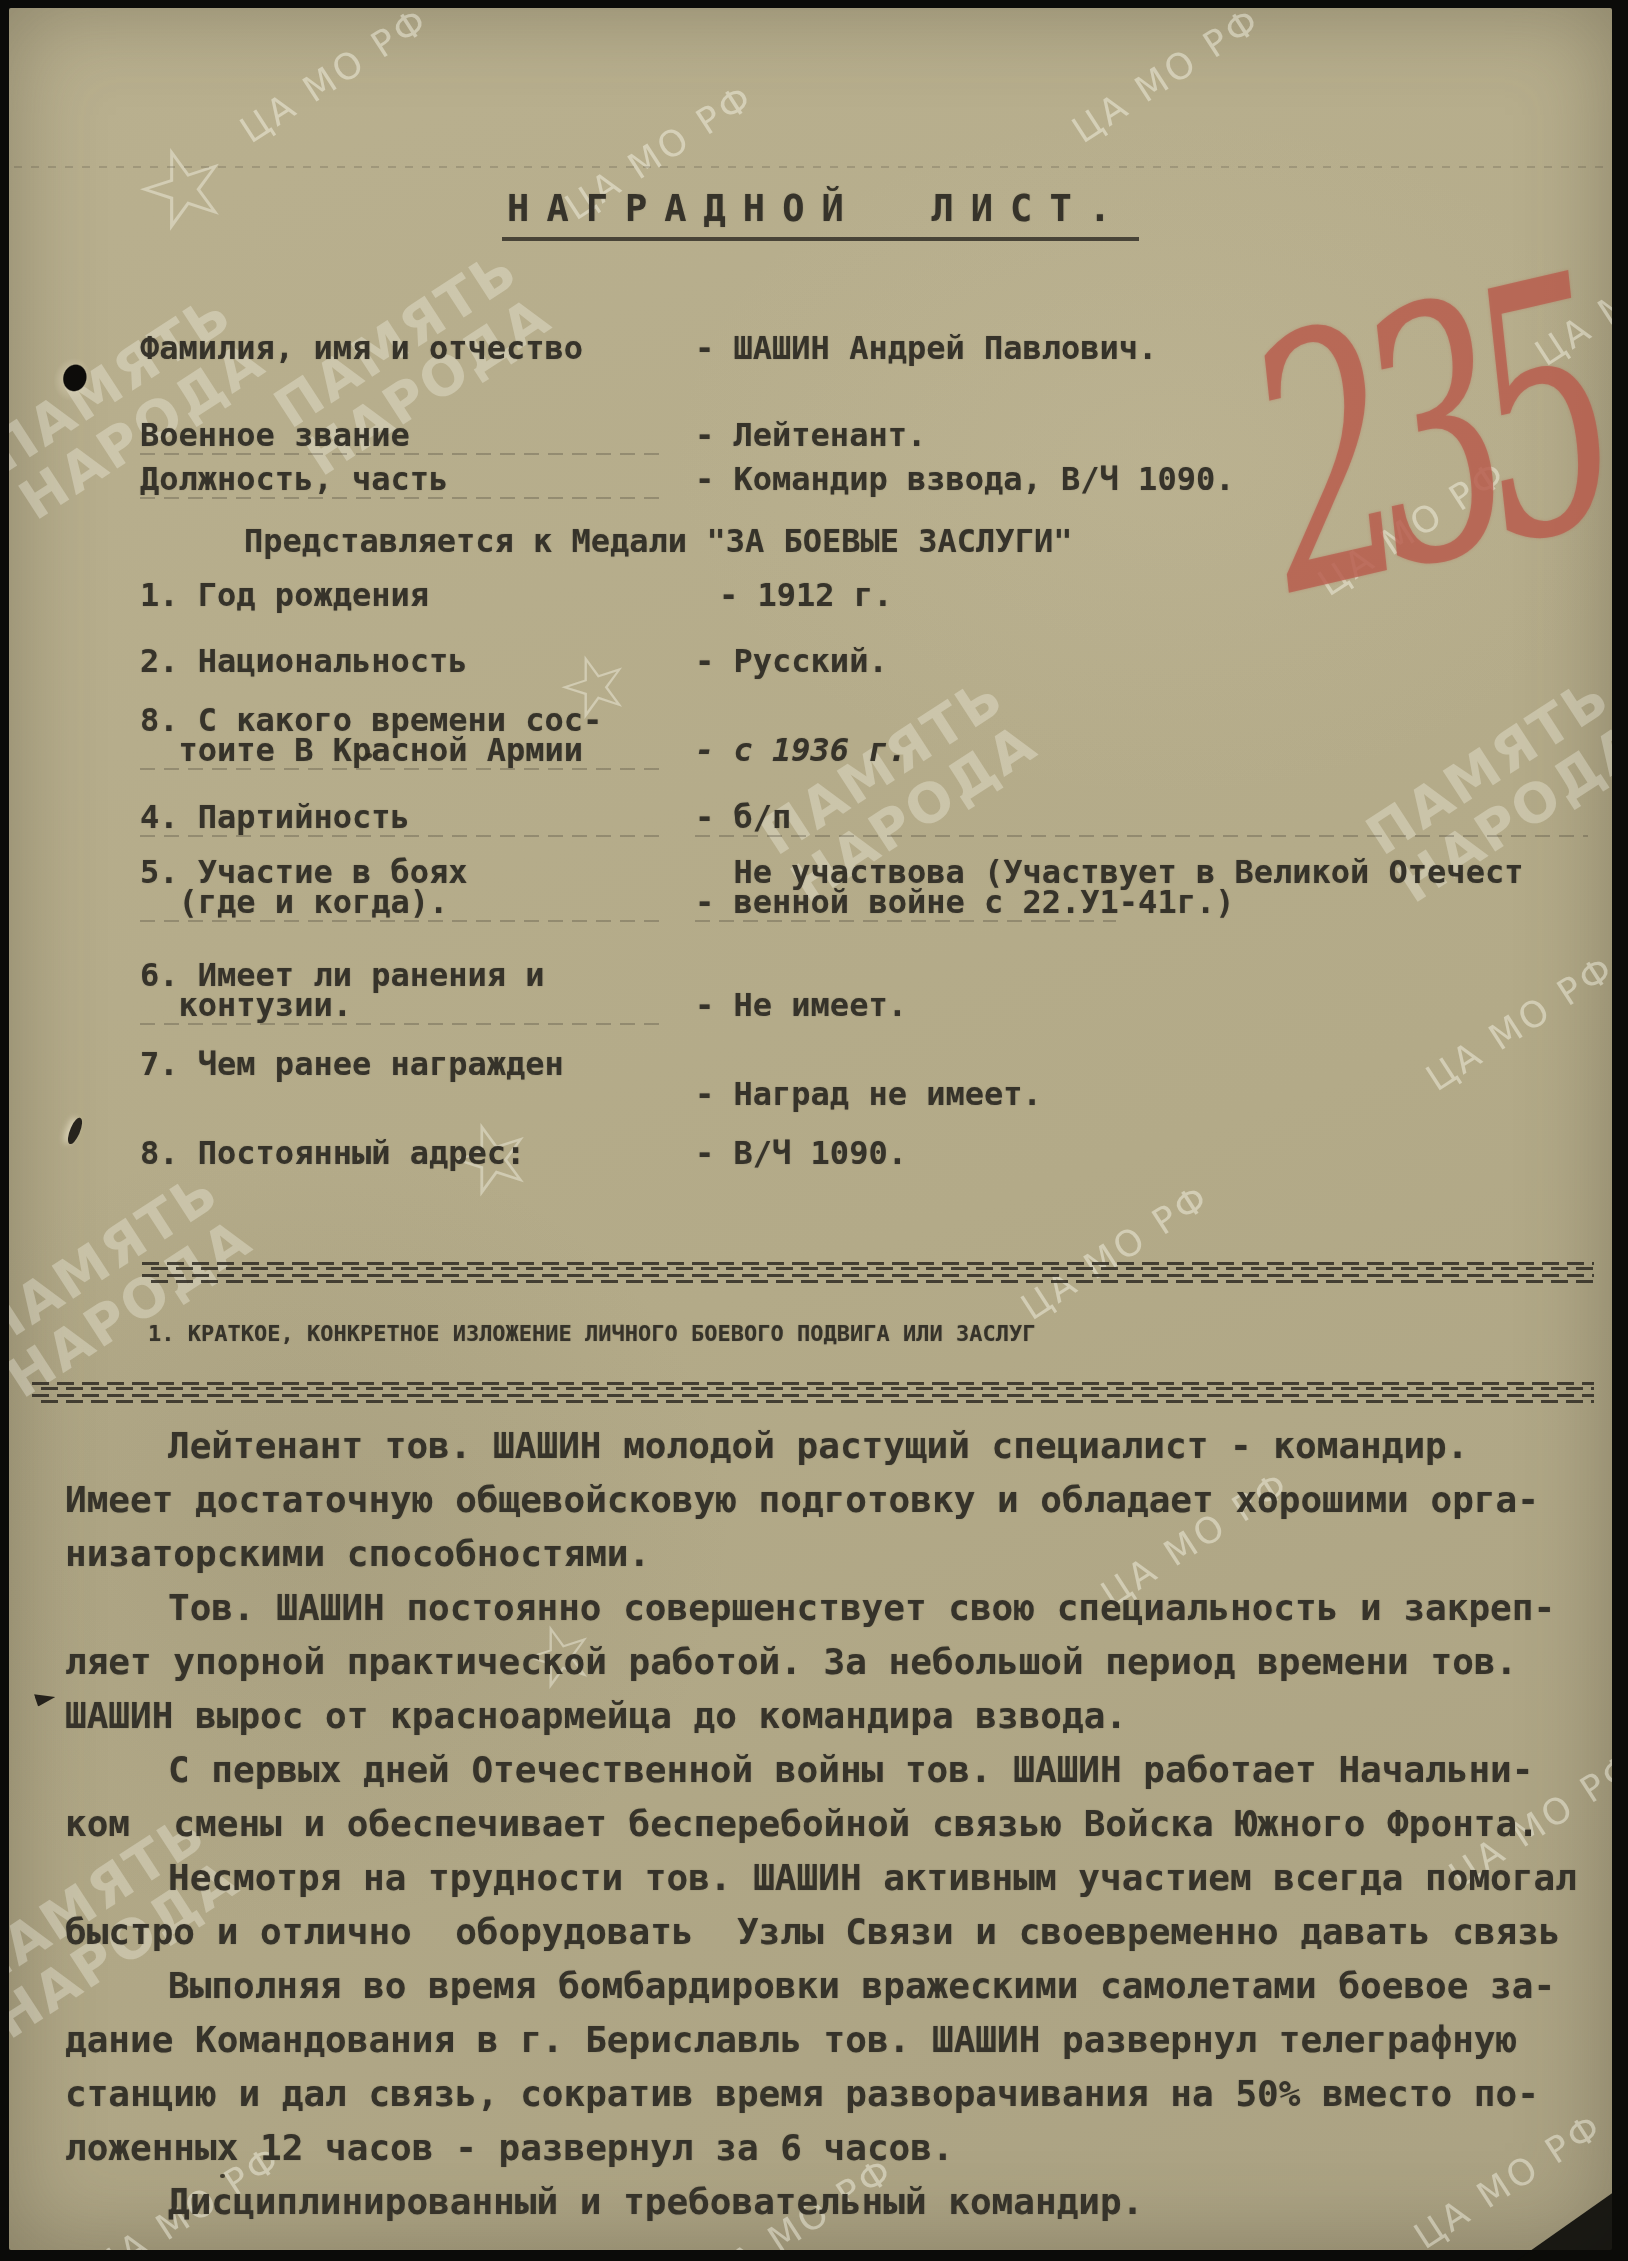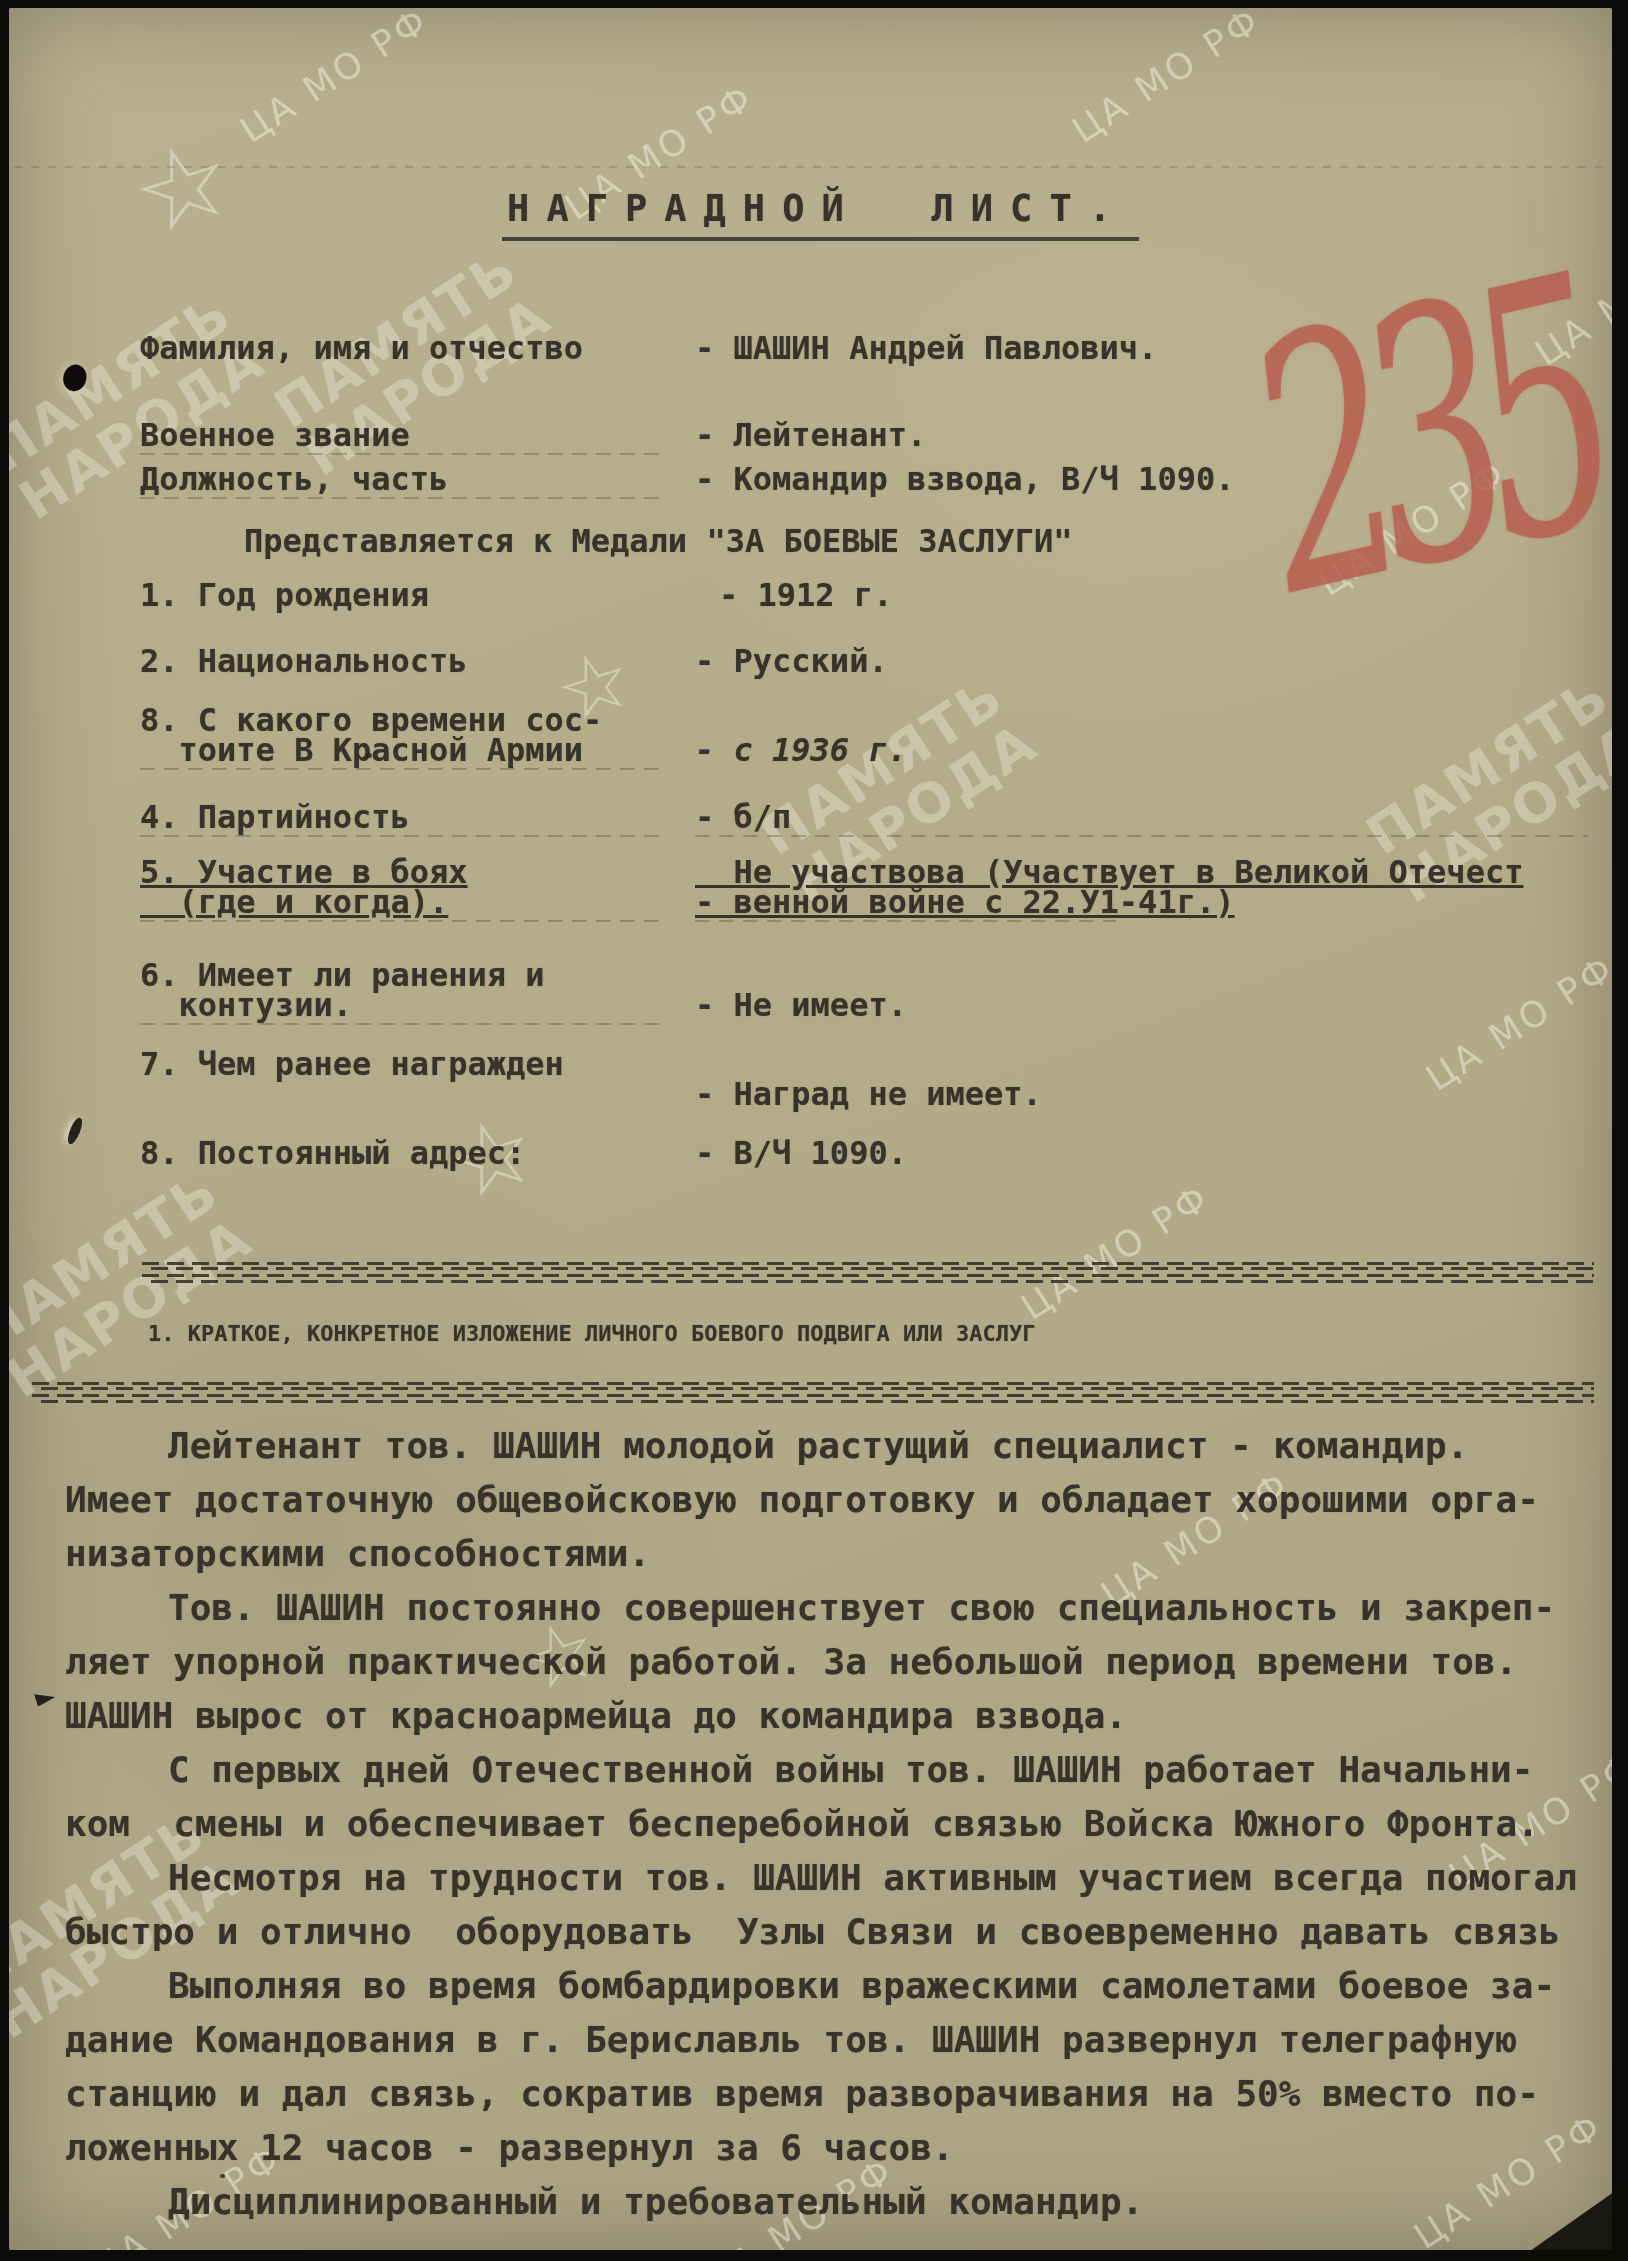--- a/index.html
+++ b/index.html
@@ -192,21 +192,21 @@
           </div>
         </div>
         <div class="row t" style="top: 794px;">
           <div class="flabel ul">
             <div class="tline">4. Партийность</div>
           </div>
           <div class="fvalue ul" style="--ulw: 893px;">
             <div class="tline">- б/п</div>
           </div>
         </div>
-        <div class="row t" style="top: 849px; text-decoration: underline;">
+        <div class="row t" style="top: 849px;">
           <div class="flabel ul">
             <div class="tline">5. Участие в боях</div>
             <div class="tline">  (где и когда).</div>
           </div>
           <div class="fvalue ul" style="--ulw: 421px;">
             <div class="tline">  Не участвова (Участвует в Великой Отечест</div>
             <div class="tline">- венной войне с 22.У1-41г.)</div>
           </div>
         </div>
         <div class="row t" style="top: 952px;">

